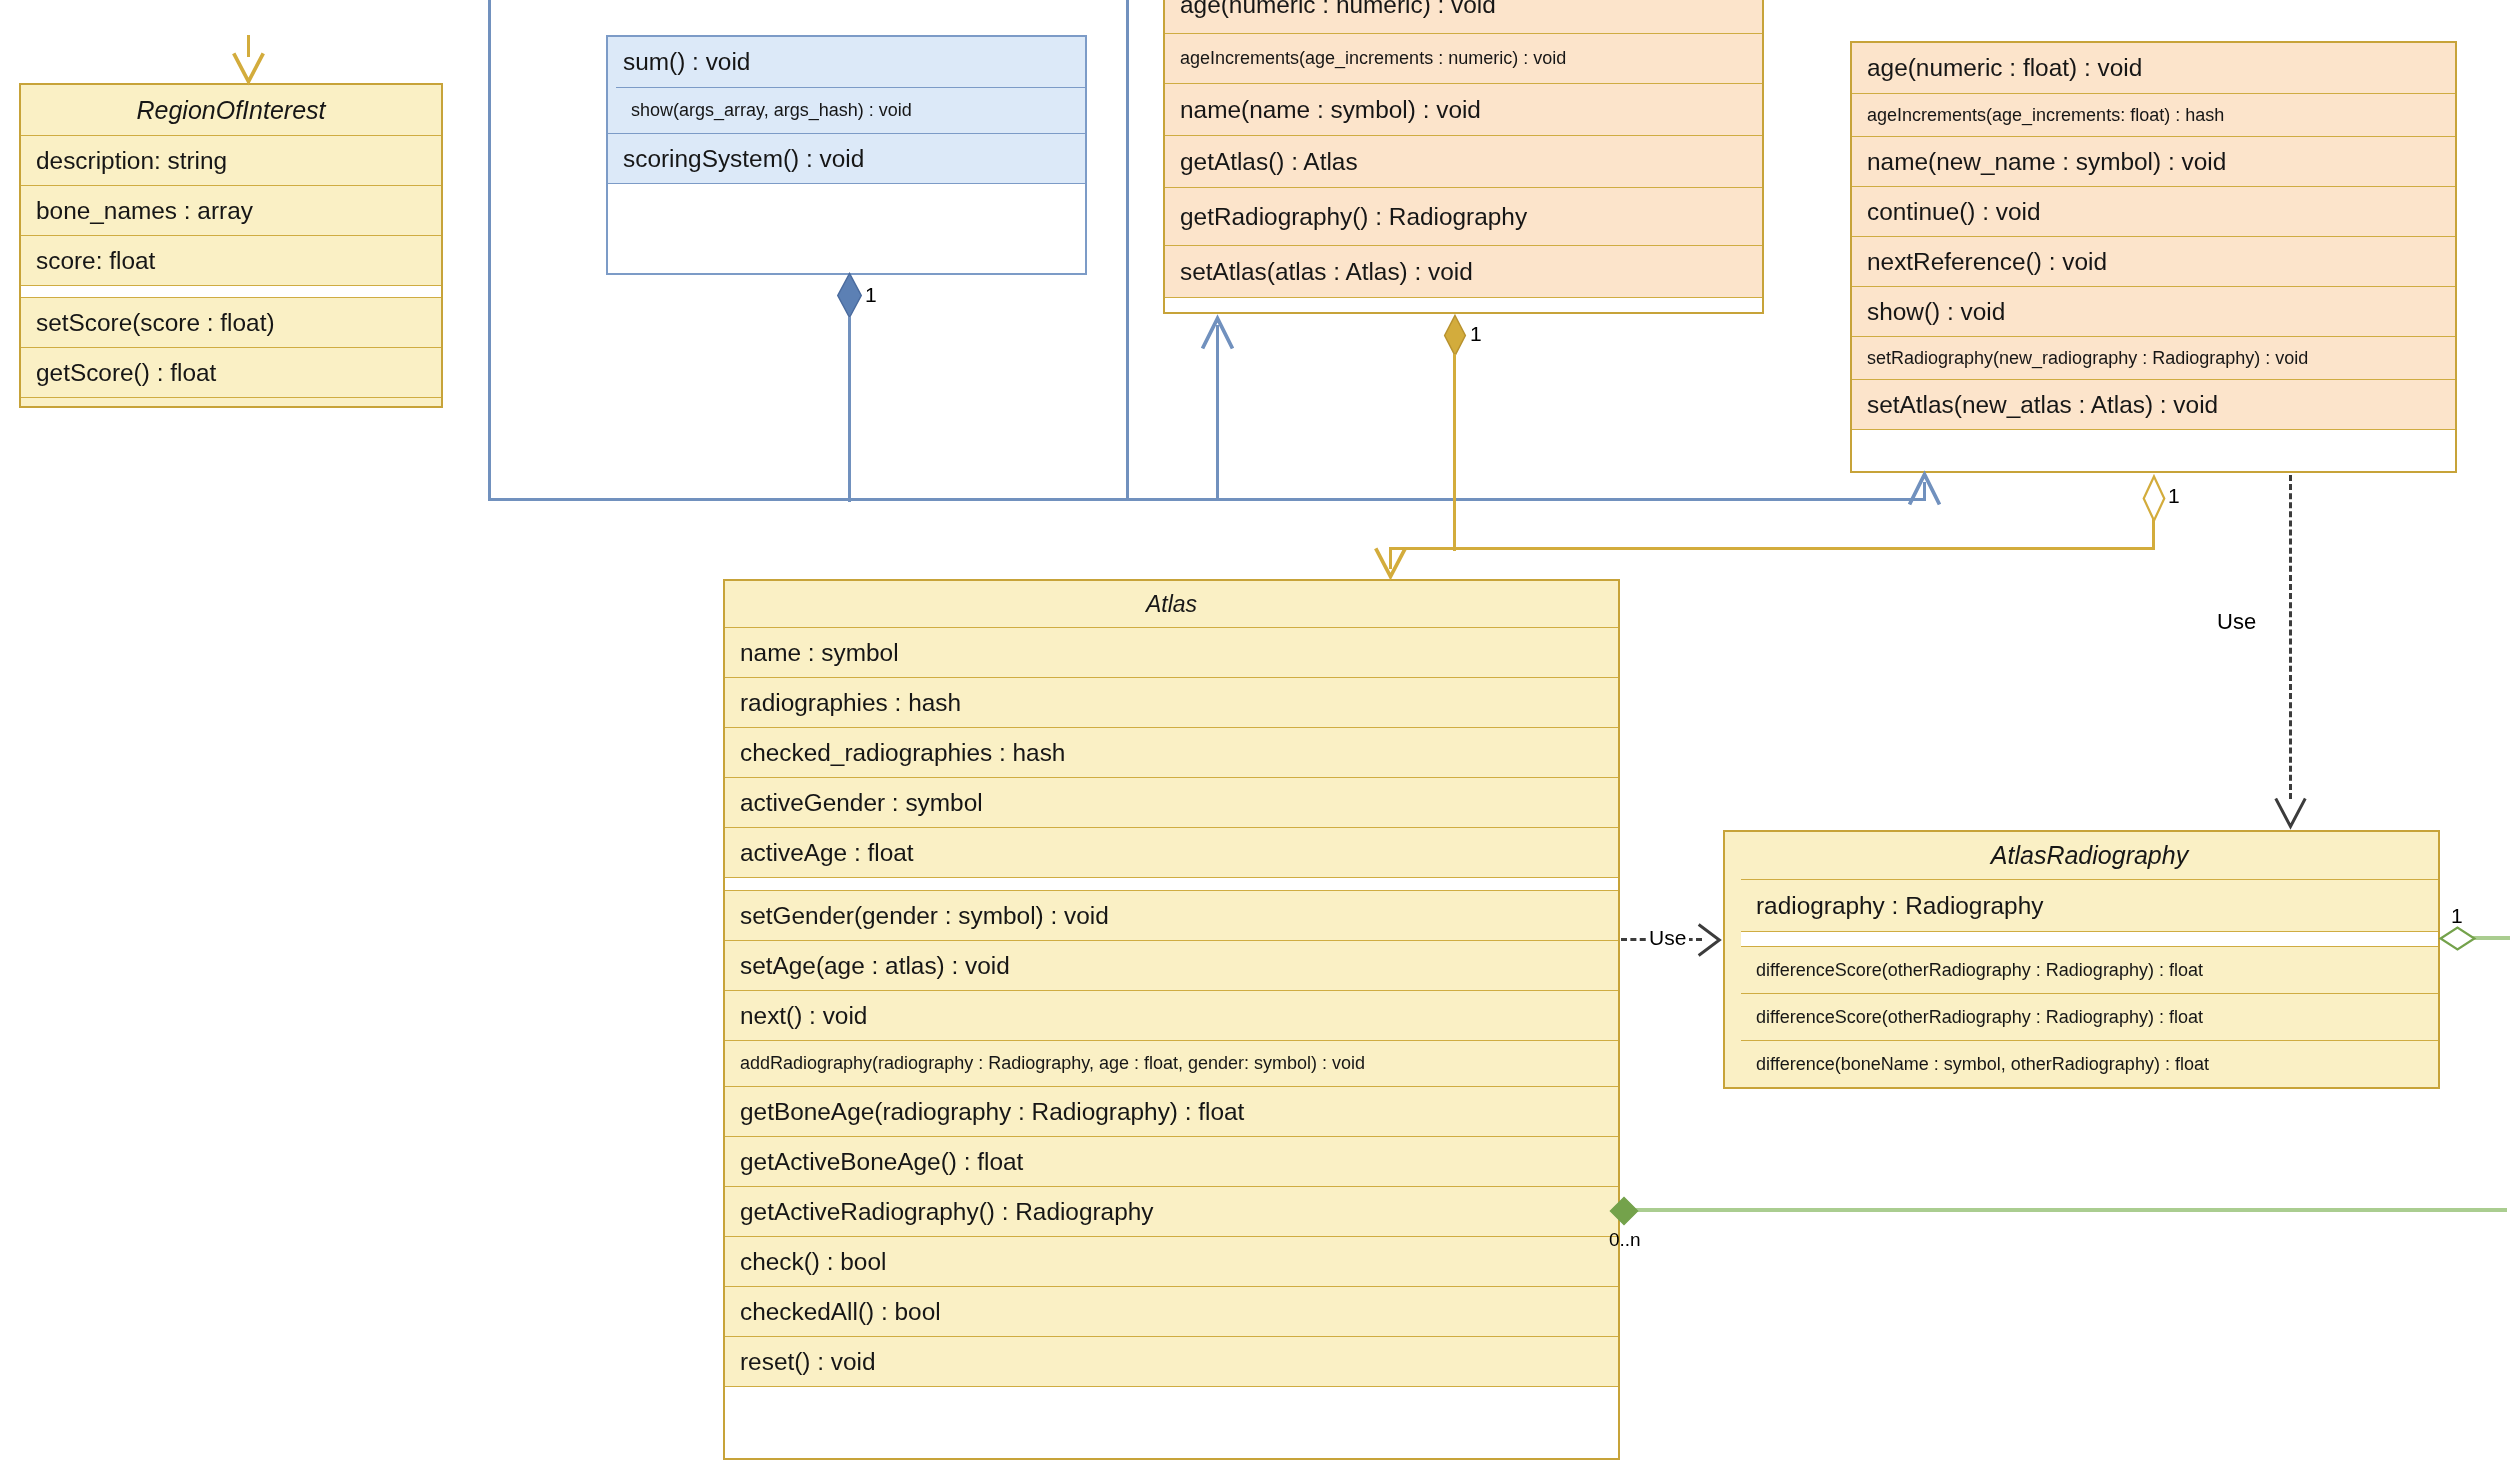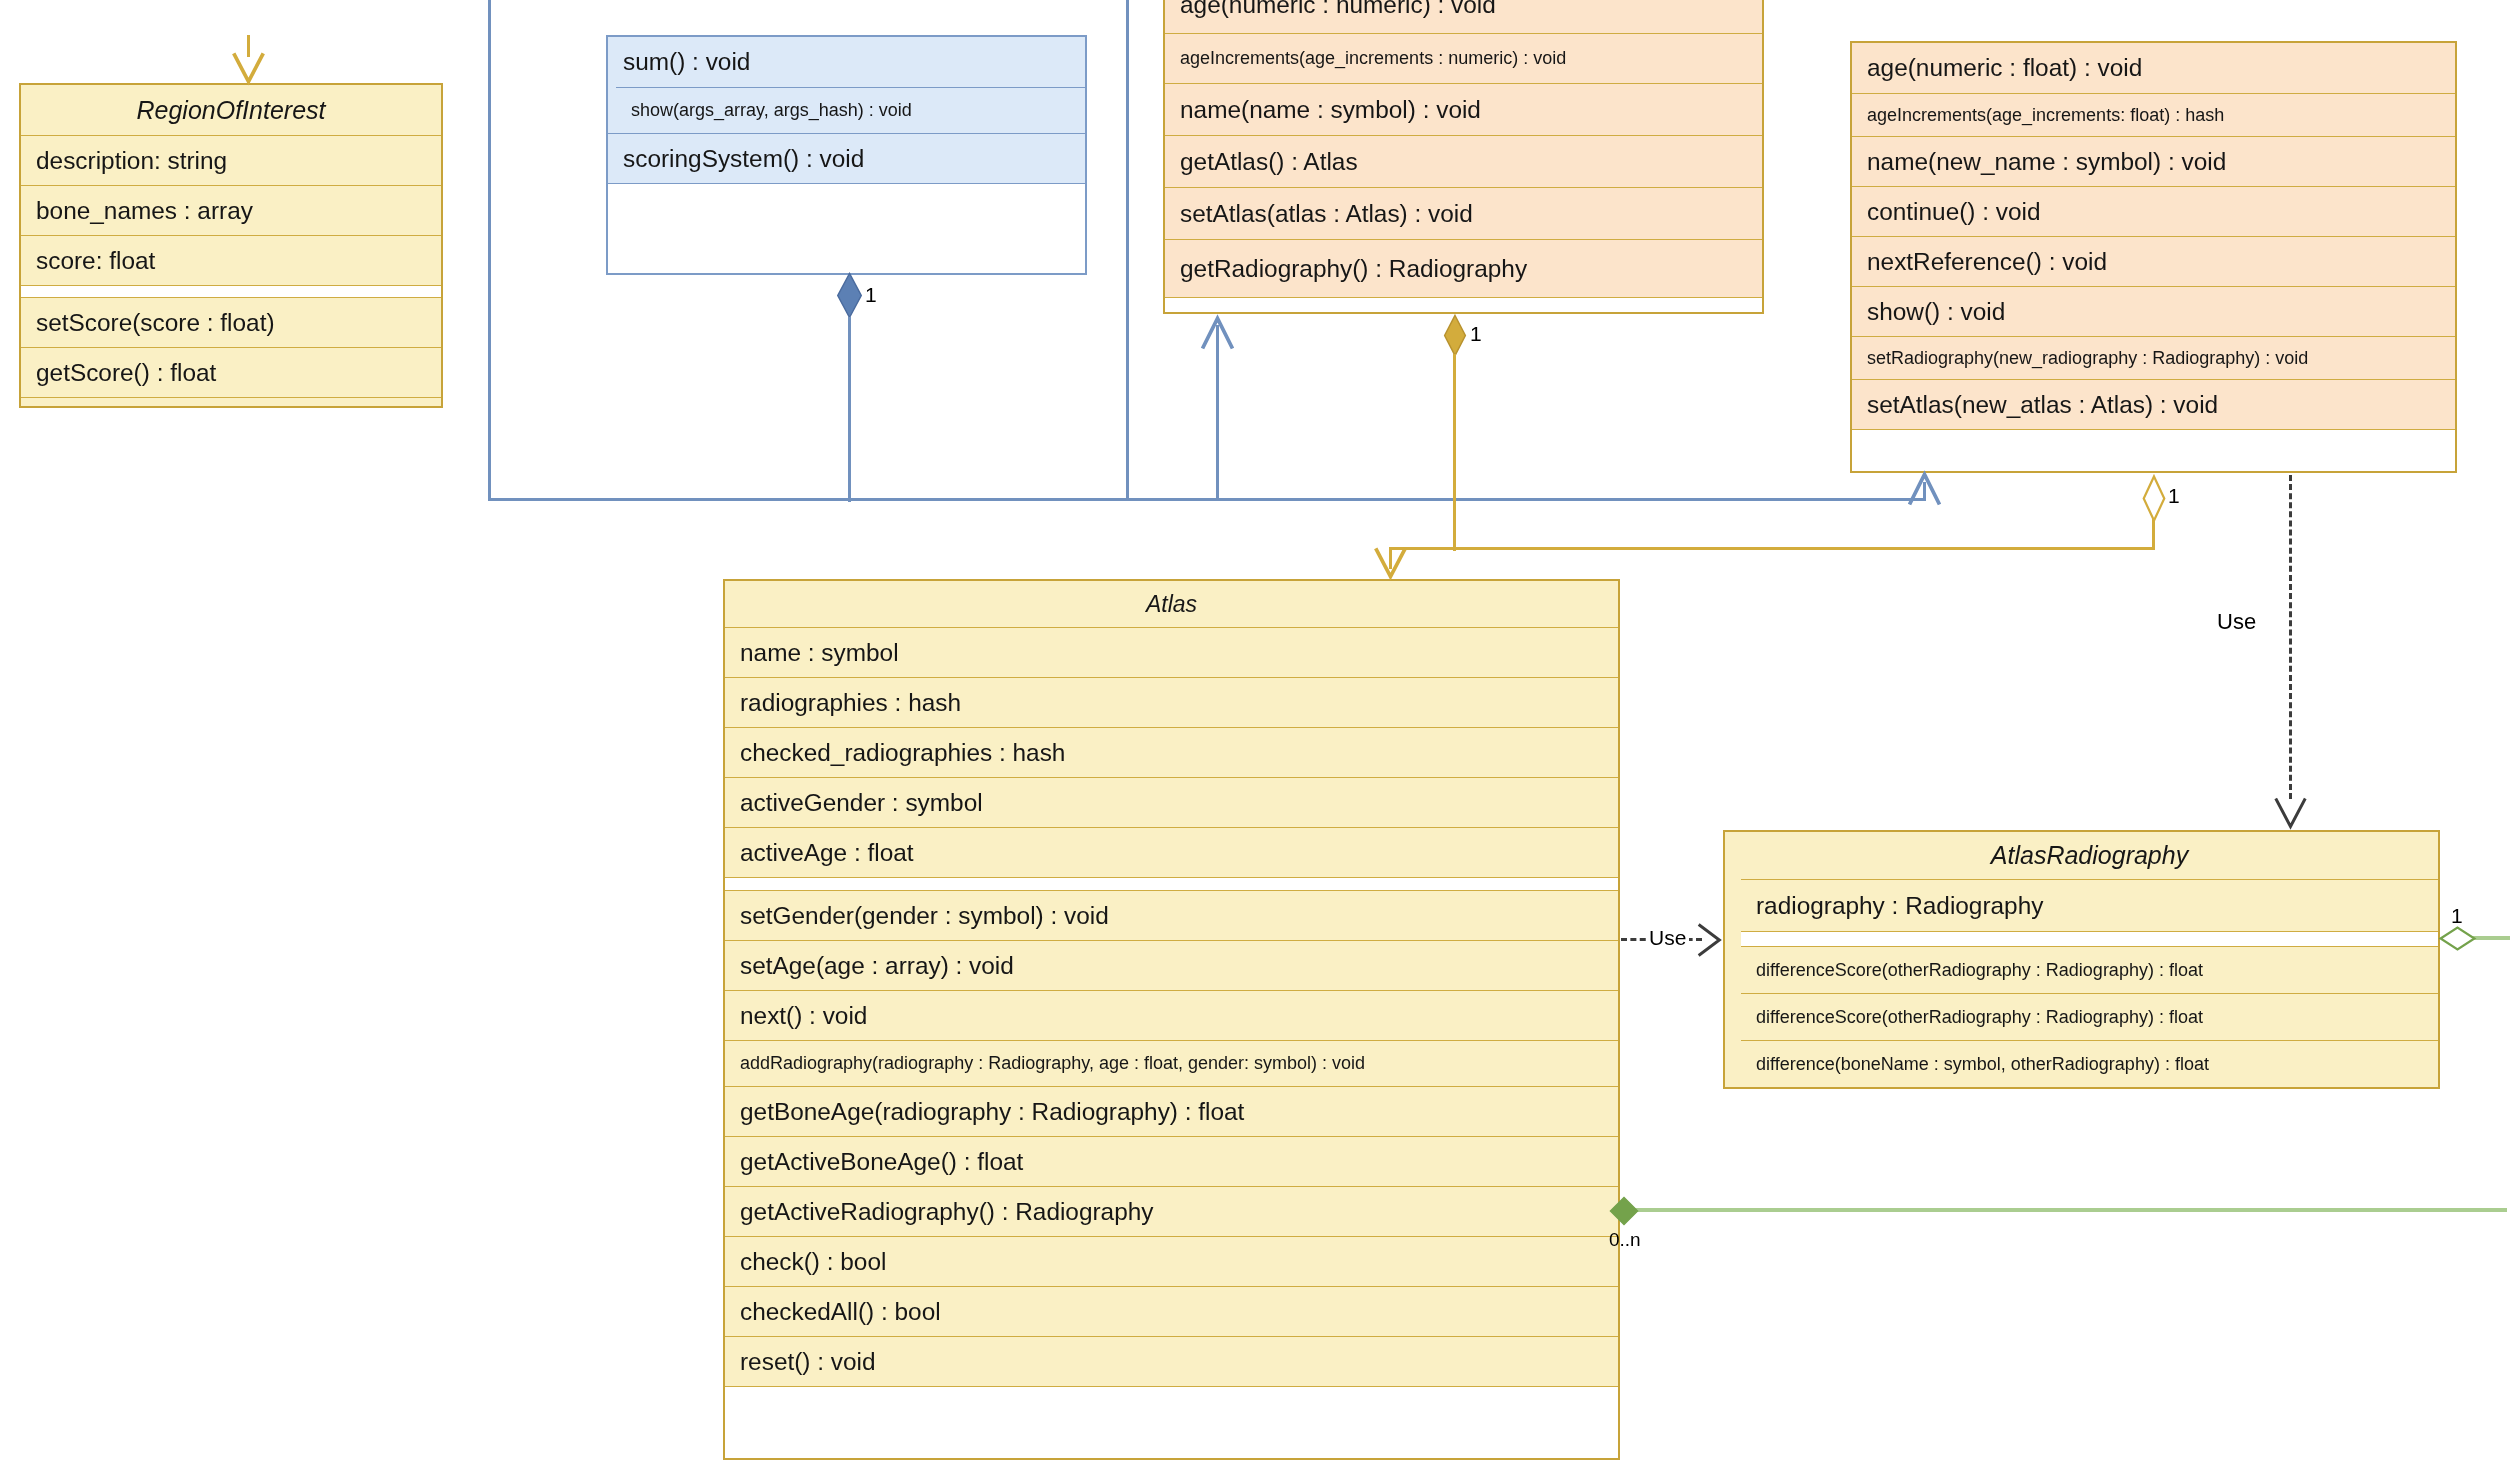--- a/index.html
+++ b/index.html
@@ -61,22 +61,22 @@
       </div>
     <div class="empty"></div>
   </div>
 
   <div class="cls orange" style="left:1163px;top:-25px;width:601px;height:339px;">
     <div class="rows first">
         <div class="row" style="height: 56px;">age(numeric : numeric) : void</div>
         <div class="row small" style="height: 50px;">ageIncrements(age_increments : numeric) : void</div>
         <div class="row" style="height: 52px;">name(name : symbol) : void</div>
         <div class="row" style="height: 52px;">getAtlas() : Atlas</div>
+        <div class="row" style="height: 58px;">getRadiography() : Radiography</div>
         <div class="row" style="height: 52px;">setAtlas(atlas : Atlas) : void</div>
-        <div class="row" style="height: 58px;">getRadiography() : Radiography</div>
       </div>
     <div class="empty"></div>
   </div>
 
   <div class="cls orange" style="left:1850px;top:41px;width:607px;height:432px;">
     <div class="rows first">
         <div class="row" style="height: 50px;">age(numeric : float) : void</div>
         <div class="row small" style="height: 43px;">ageIncrements(age_increments: float) : hash</div>
         <div class="row" style="height: 50px;">name(new_name : symbol) : void</div>
         <div class="row" style="height: 50px;">continue() : void</div>
@@ -93,21 +93,21 @@
     <div class="rows">
         <div class="row" style="height: 50px;">name : symbol</div>
         <div class="row" style="height: 50px;">radiographies : hash</div>
         <div class="row" style="height: 50px;">checked_radiographies : hash</div>
         <div class="row" style="height: 50px;">activeGender : symbol</div>
         <div class="row" style="height: 50px;">activeAge : float</div>
       </div>
     <div class="sep" style="height:13.3px;"></div>
     <div class="rows">
         <div class="row" style="height: 50px;">setGender(gender : symbol) : void</div>
-        <div class="row" style="height: 50px;">setAge(age : array) : void</div>
+        <div class="row" style="height: 50px;">setAge(age : atlas) : void</div>
         <div class="row" style="height: 50px;">next() : void</div>
         <div class="row small" style="height: 46px;">addRadiography(radiography : Radiography, age : float, gender: symbol) : void</div>
         <div class="row" style="height: 50px; text-align: right;">getBoneAge(radiography : Radiography) : float</div>
         <div class="row" style="height: 50px;">getActiveBoneAge() : float</div>
         <div class="row" style="height: 50px;">getActiveRadiography() : Radiography</div>
         <div class="row" style="height: 50px;">check() : bool</div>
         <div class="row" style="height: 50px;">checkedAll() : bool</div>
         <div class="row" style="height: 50px;">reset() : void</div>
       </div>
     <div class="empty"></div>

